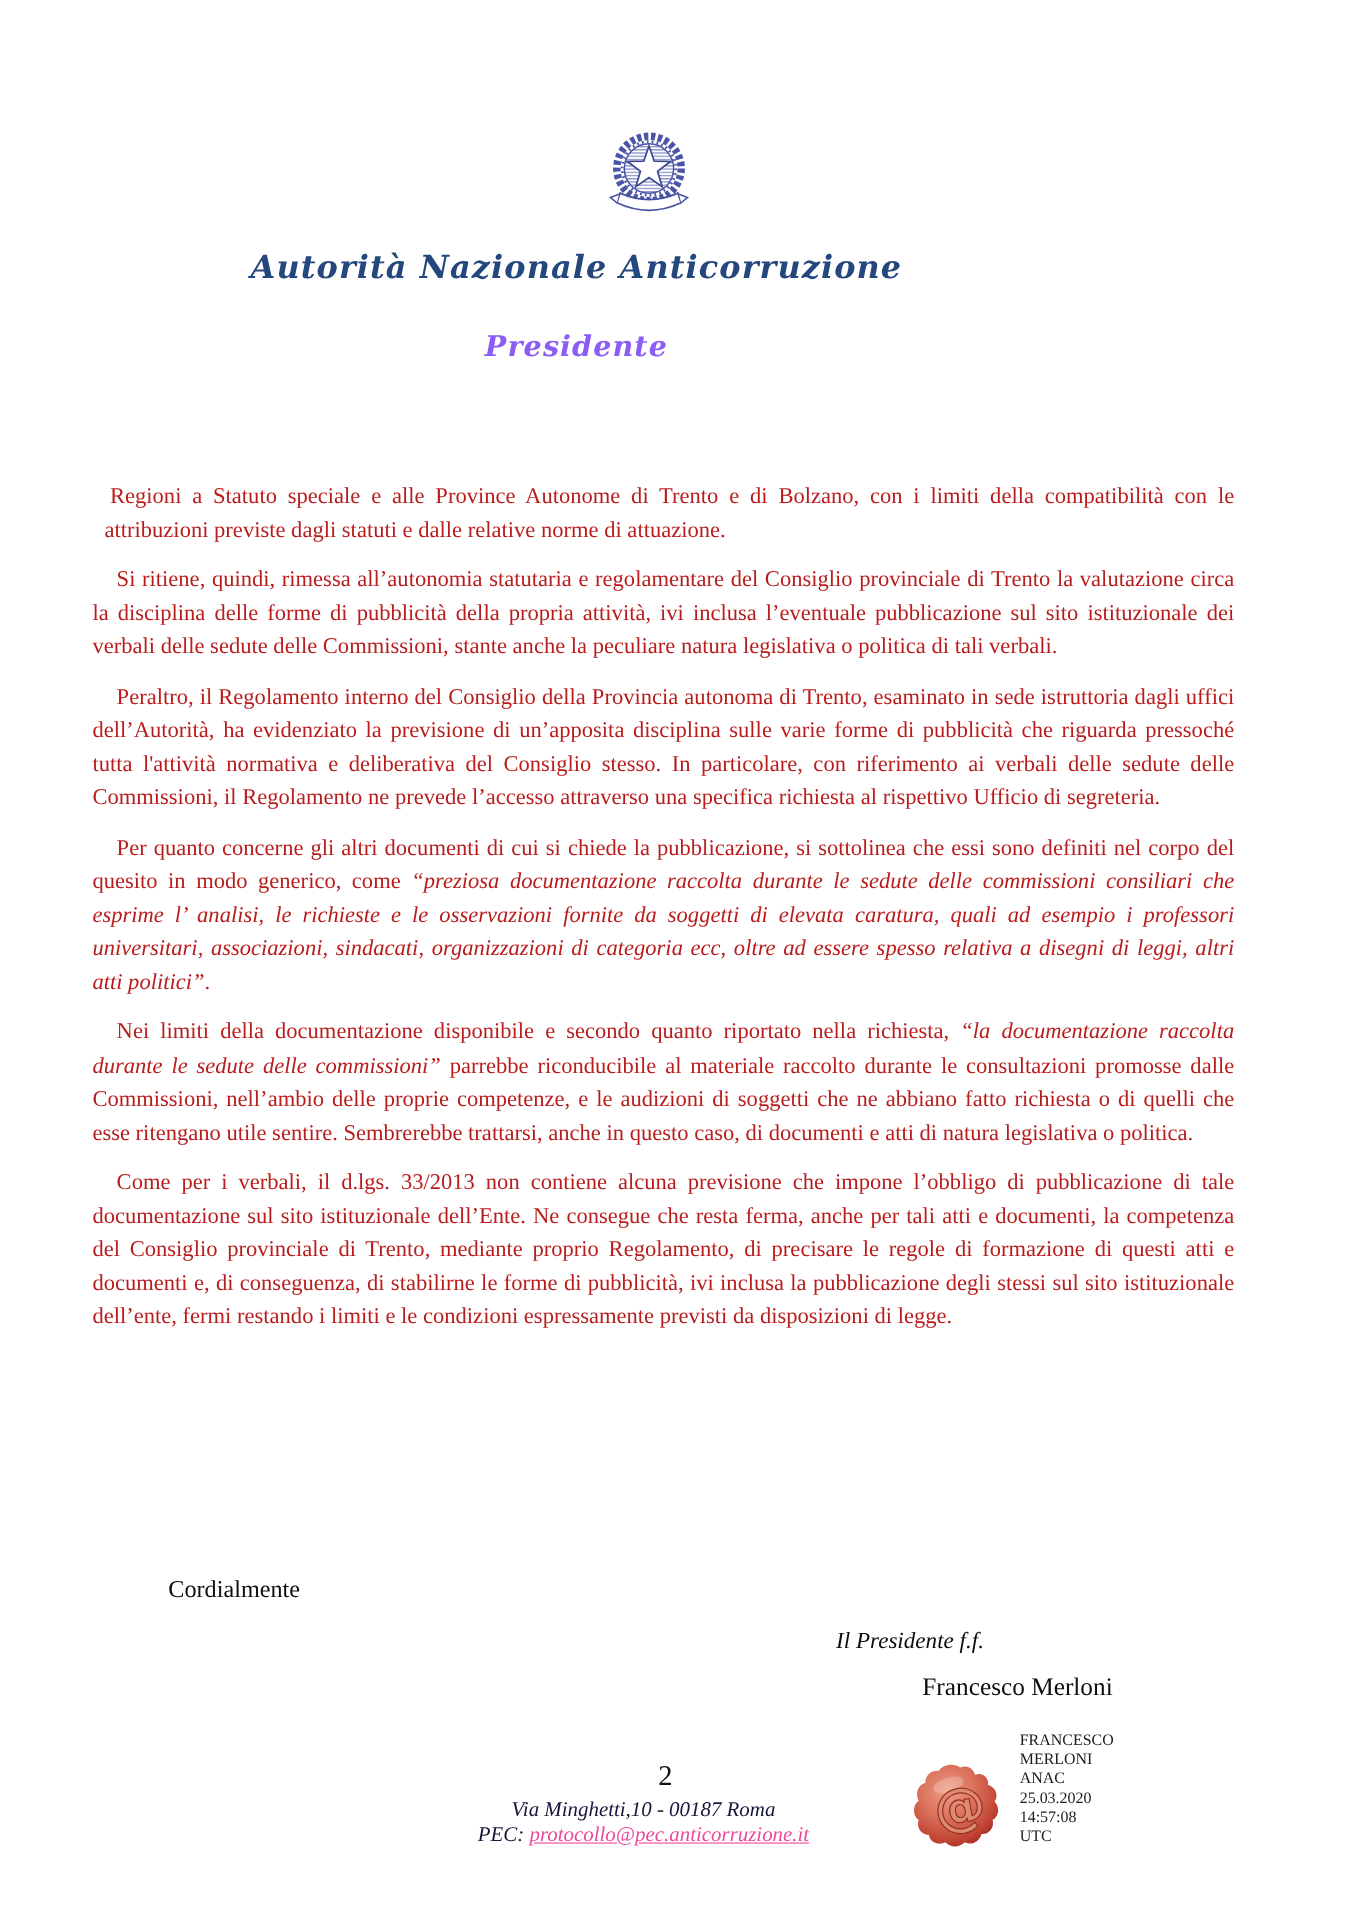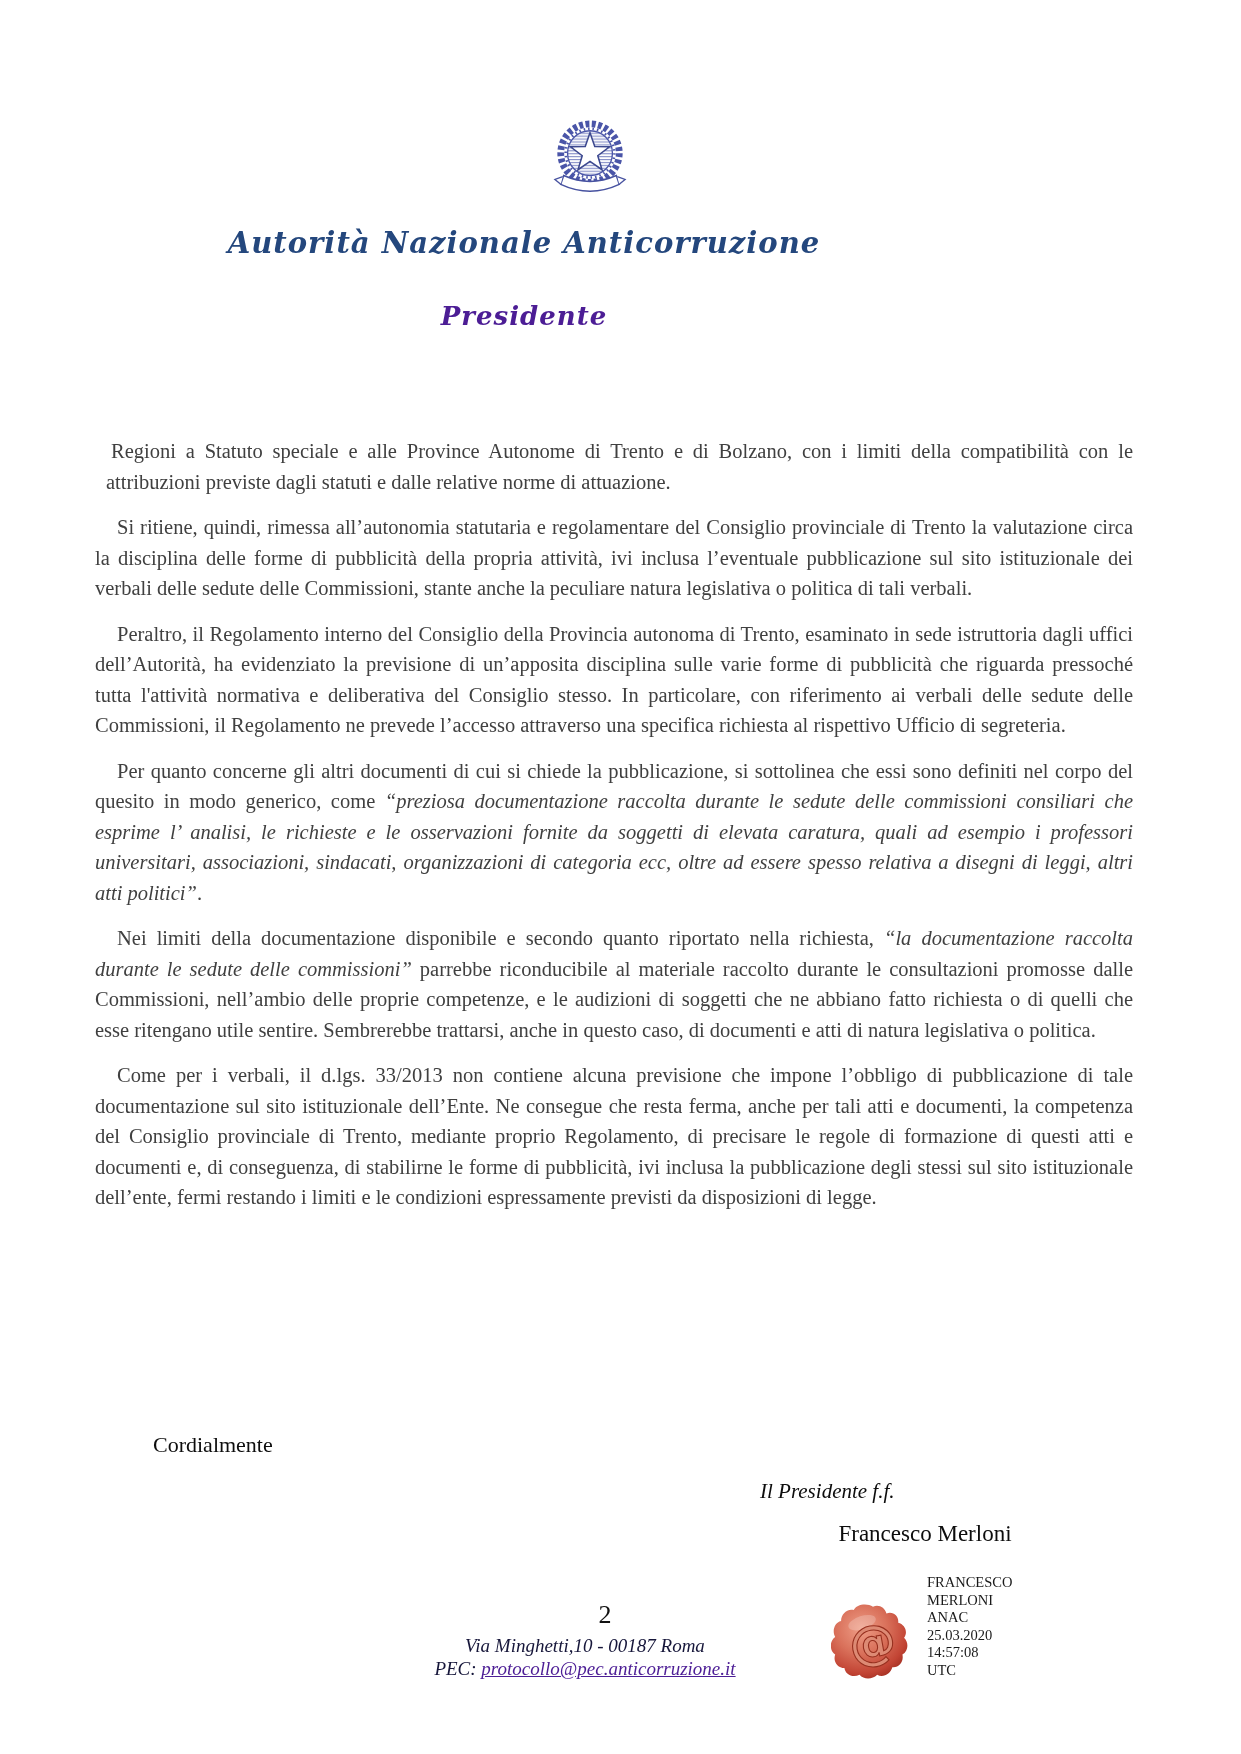--- a/index.html
+++ b/index.html
@@ -21,30 +21,29 @@
     font-style:italic;font-weight:600;
     font-size:29px;letter-spacing:1px;
     color:#24477d;
   }
   .script-subtitle{
     position:absolute;left:0;top:301px;width:1048px;
     text-align:center;
     font-family:"DejaVu Serif", serif;
     font-style:italic;font-weight:600;
     font-size:26px;letter-spacing:1px;
-    color:#4c1d95;
+    color:#8b5cf6;
   }
   
   .letter-body{
     position:absolute;left:84px;top:436px;width:1038px;
     text-align:justify;
     font-size:20.5px;
     line-height:30.5px;
-    color:#404040;
-    margin-left:11px;
+    color:#b91c1c;
   }
   .para{margin:0 0 15px 0;text-indent:22px;}
   .para:first-child{padding-left:11px;text-indent:5px;}
   .it{font-style:italic;}
   
   .salutation{position:absolute;left:133px;top:1432px;font-size:22px;margin-left:20px;}
   .signer-role{
     position:absolute;left:760px;top:1479px;width:315px;text-align:left;
     font-style:italic;font-size:21px;
   }
@@ -59,21 +58,21 @@
   }
   
   .page-number{
     position:absolute;left:560px;top:1600px;width:90px;text-align:center;
     font-size:26px;color:#111;
   }
   .footer{
     position:absolute;left:400px;top:1634px;width:370px;text-align:center;
     font-style:italic;font-size:19px;line-height:23px;color:#16163a;
   }
-  .pec-link{color:#4c1d95;text-decoration:underline;font-style:italic;}
+  .pec-link{color:#ec4899;text-decoration:underline;font-style:italic;}
 </style>
 </head>
 <body>
 
 <div class="page">
 
   <svg class="emblem" viewBox="0 0 80 96" xmlns="http://www.w3.org/2000/svg">
     <defs>
       <pattern id="hatch" width="1.5" height="3" patternUnits="userSpaceOnUse">
         <rect width="1.5" height="1.2" fill="#8a92c9"></rect>

